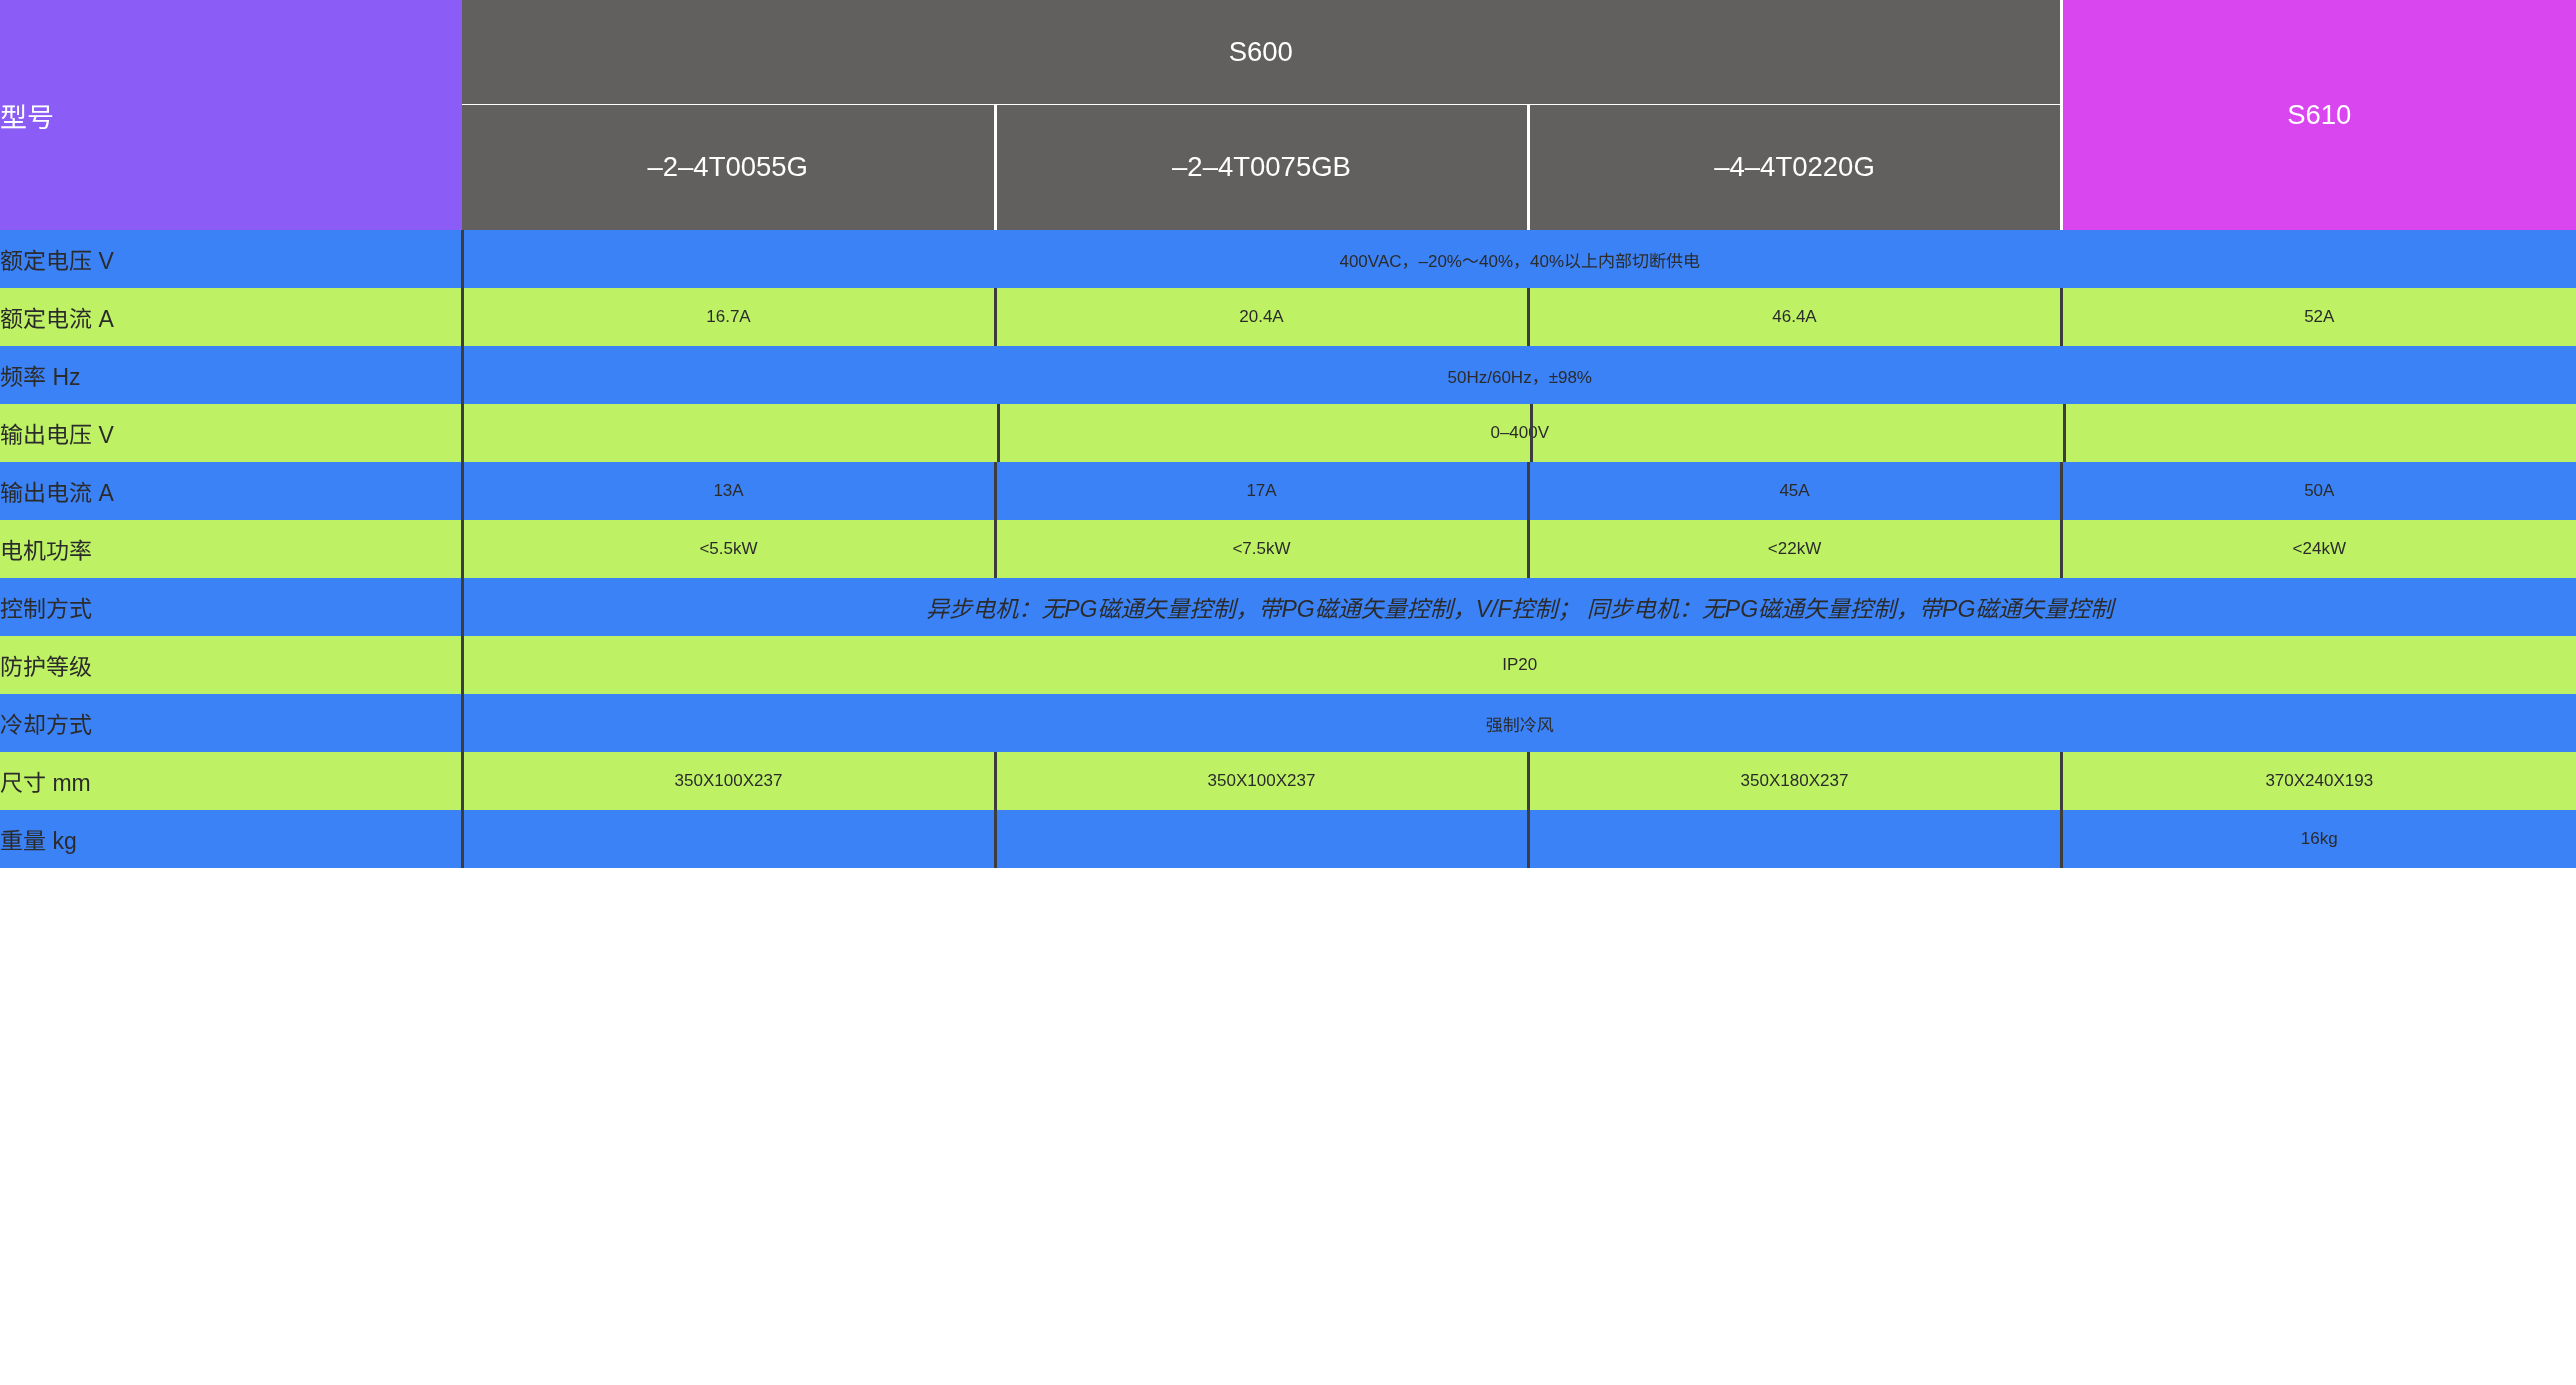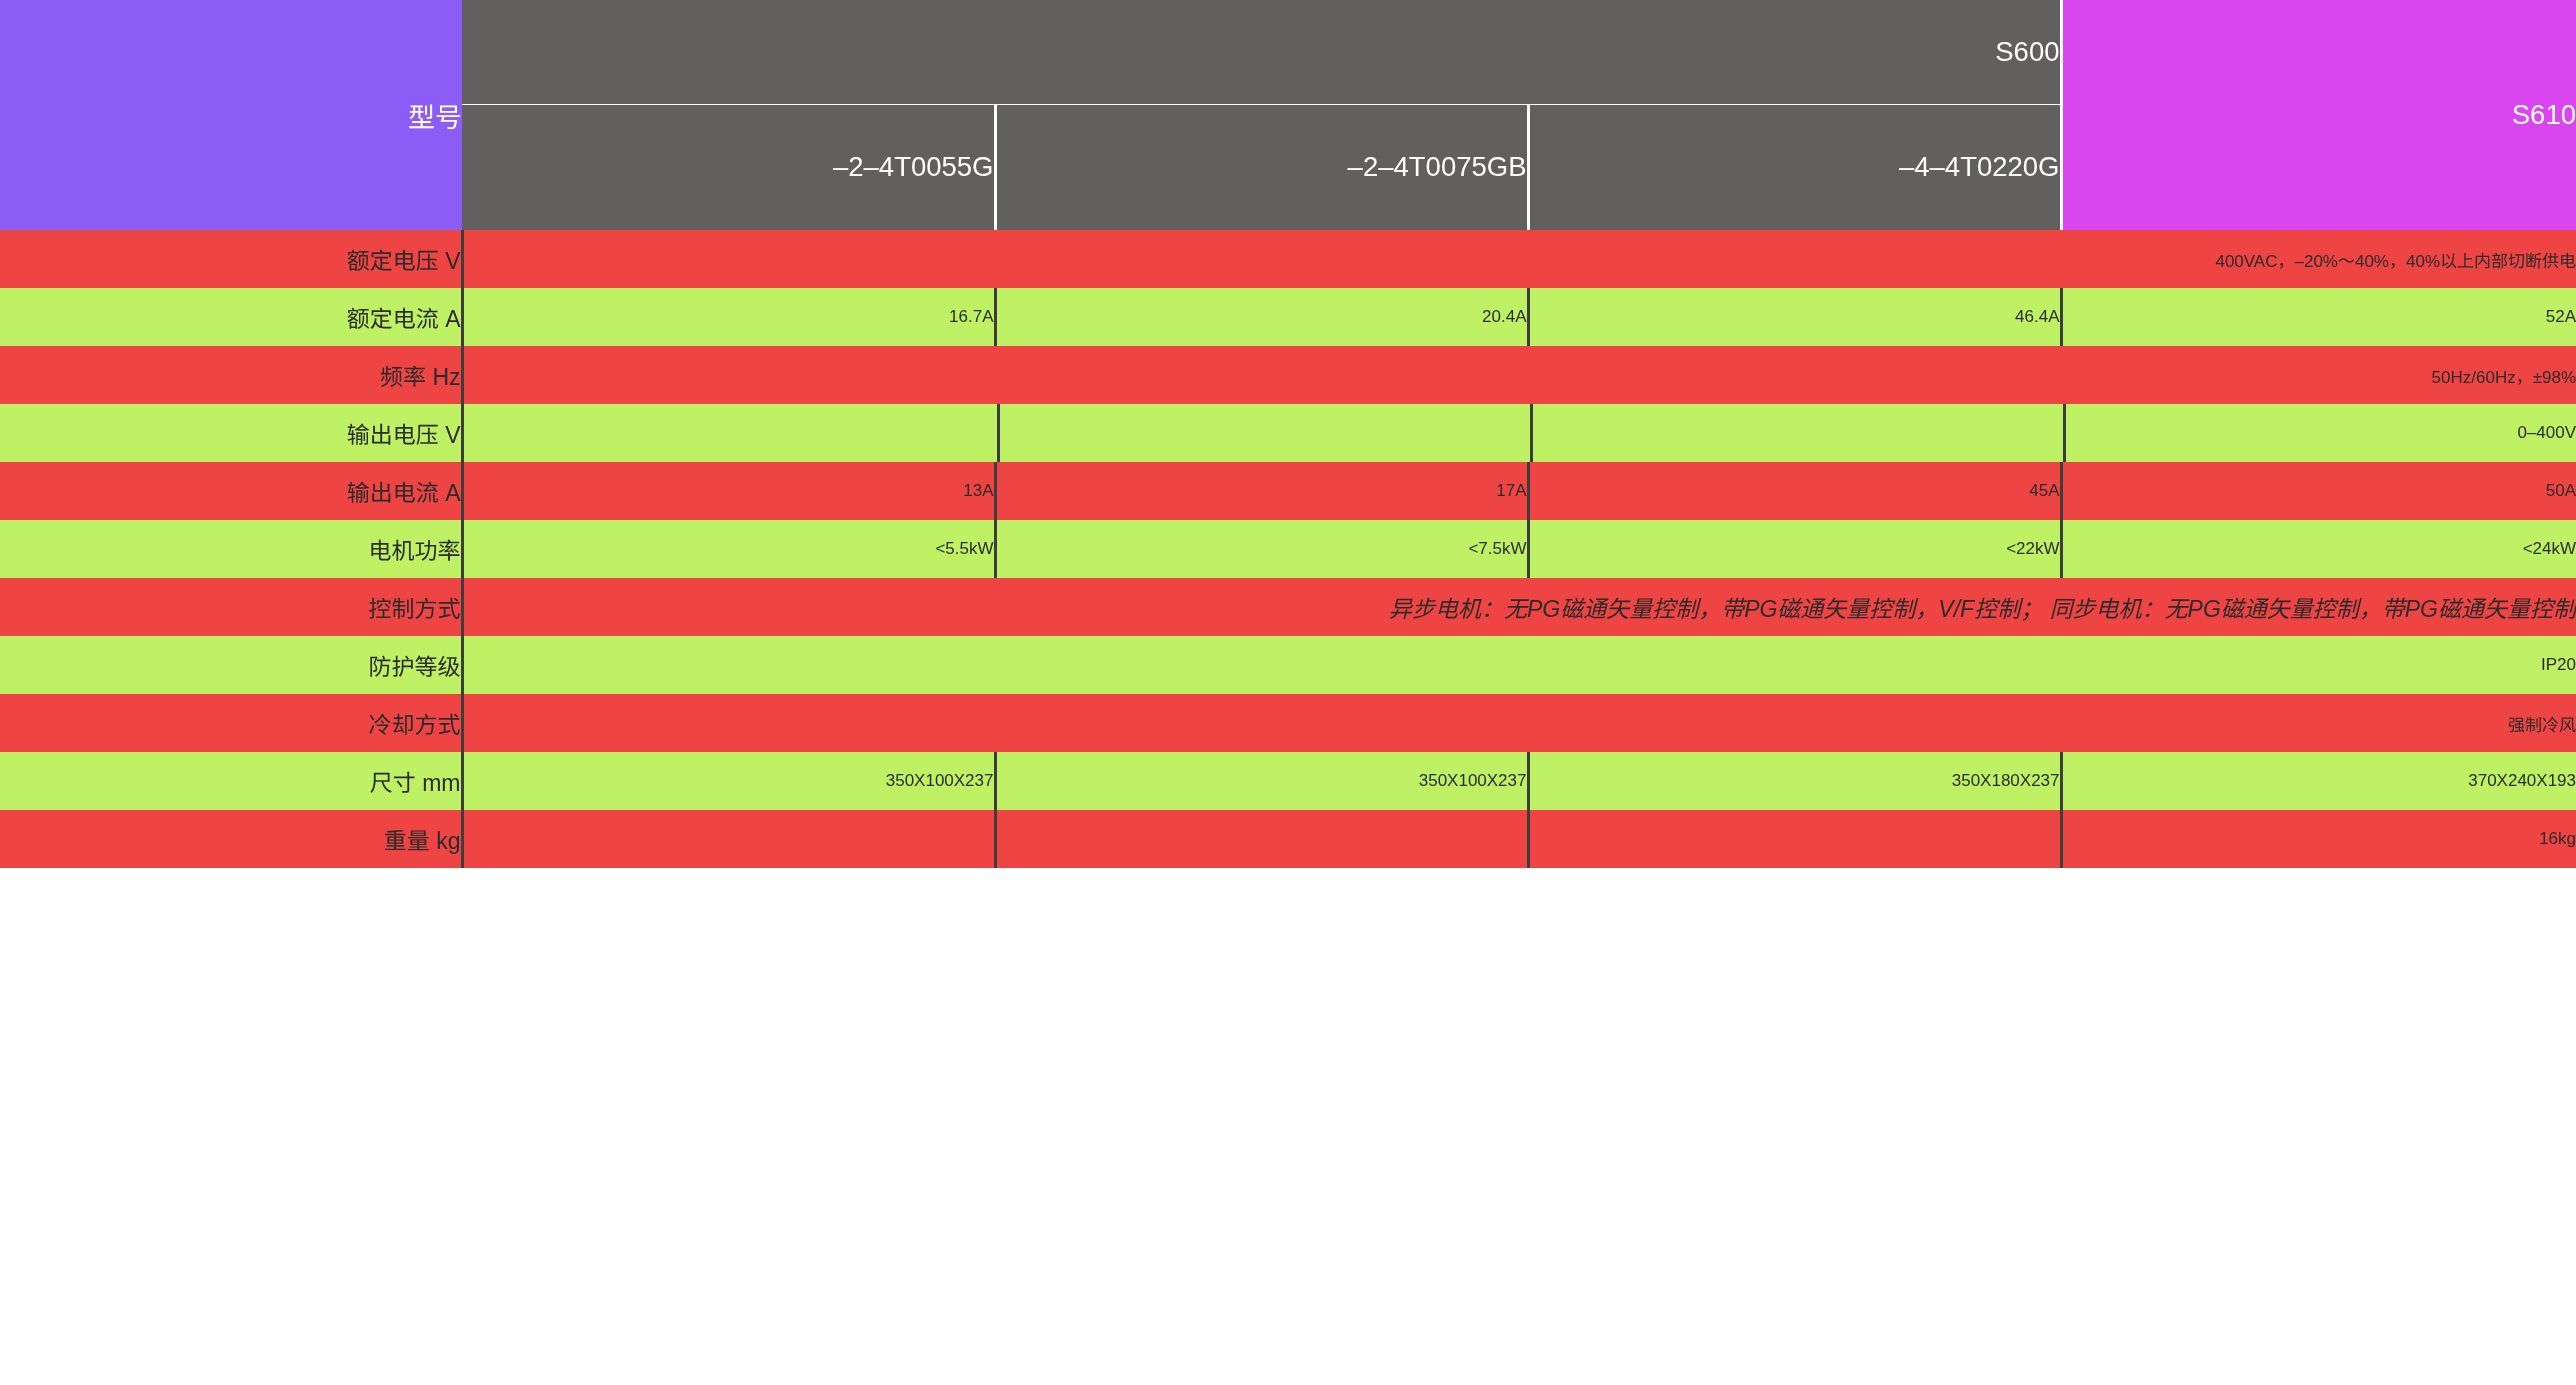--- a/index.html
+++ b/index.html
@@ -19,21 +19,20 @@
     table-layout: fixed;
     width: 2576px;
   }
 
   .spec-table td,
   .spec-table th {
     padding: 0;
     margin: 0;
     font-weight: normal;
     vertical-align: middle;
-    text-align: right;
   }
 
   
   .hdr-model {
     background: #8b5cf6;
     color: #ffffff;
     font-size: 27px;
     text-align: left;
     padding-left: 73px;
     height: 208px;
@@ -68,21 +67,21 @@
     text-align: center;
     height: 126px;
     box-sizing: border-box;
     border-right: 3.6px solid #ffffff;
   }
   .hdr-sub.last-sub {
     border-right: none;
   }
 
   
-  .row-white td { background: #ef4444; }
+  .row-white td { background: #3b82f6; }
   .row-grey  td { background: #bef264; }
 
   .lbl {
     font-size: 23px;
     color: #2b2b2b;
     text-align: left;
     padding-left: 73px;
     box-sizing: border-box;
     border-right: 3.6px solid #3d3d3d;
   }

